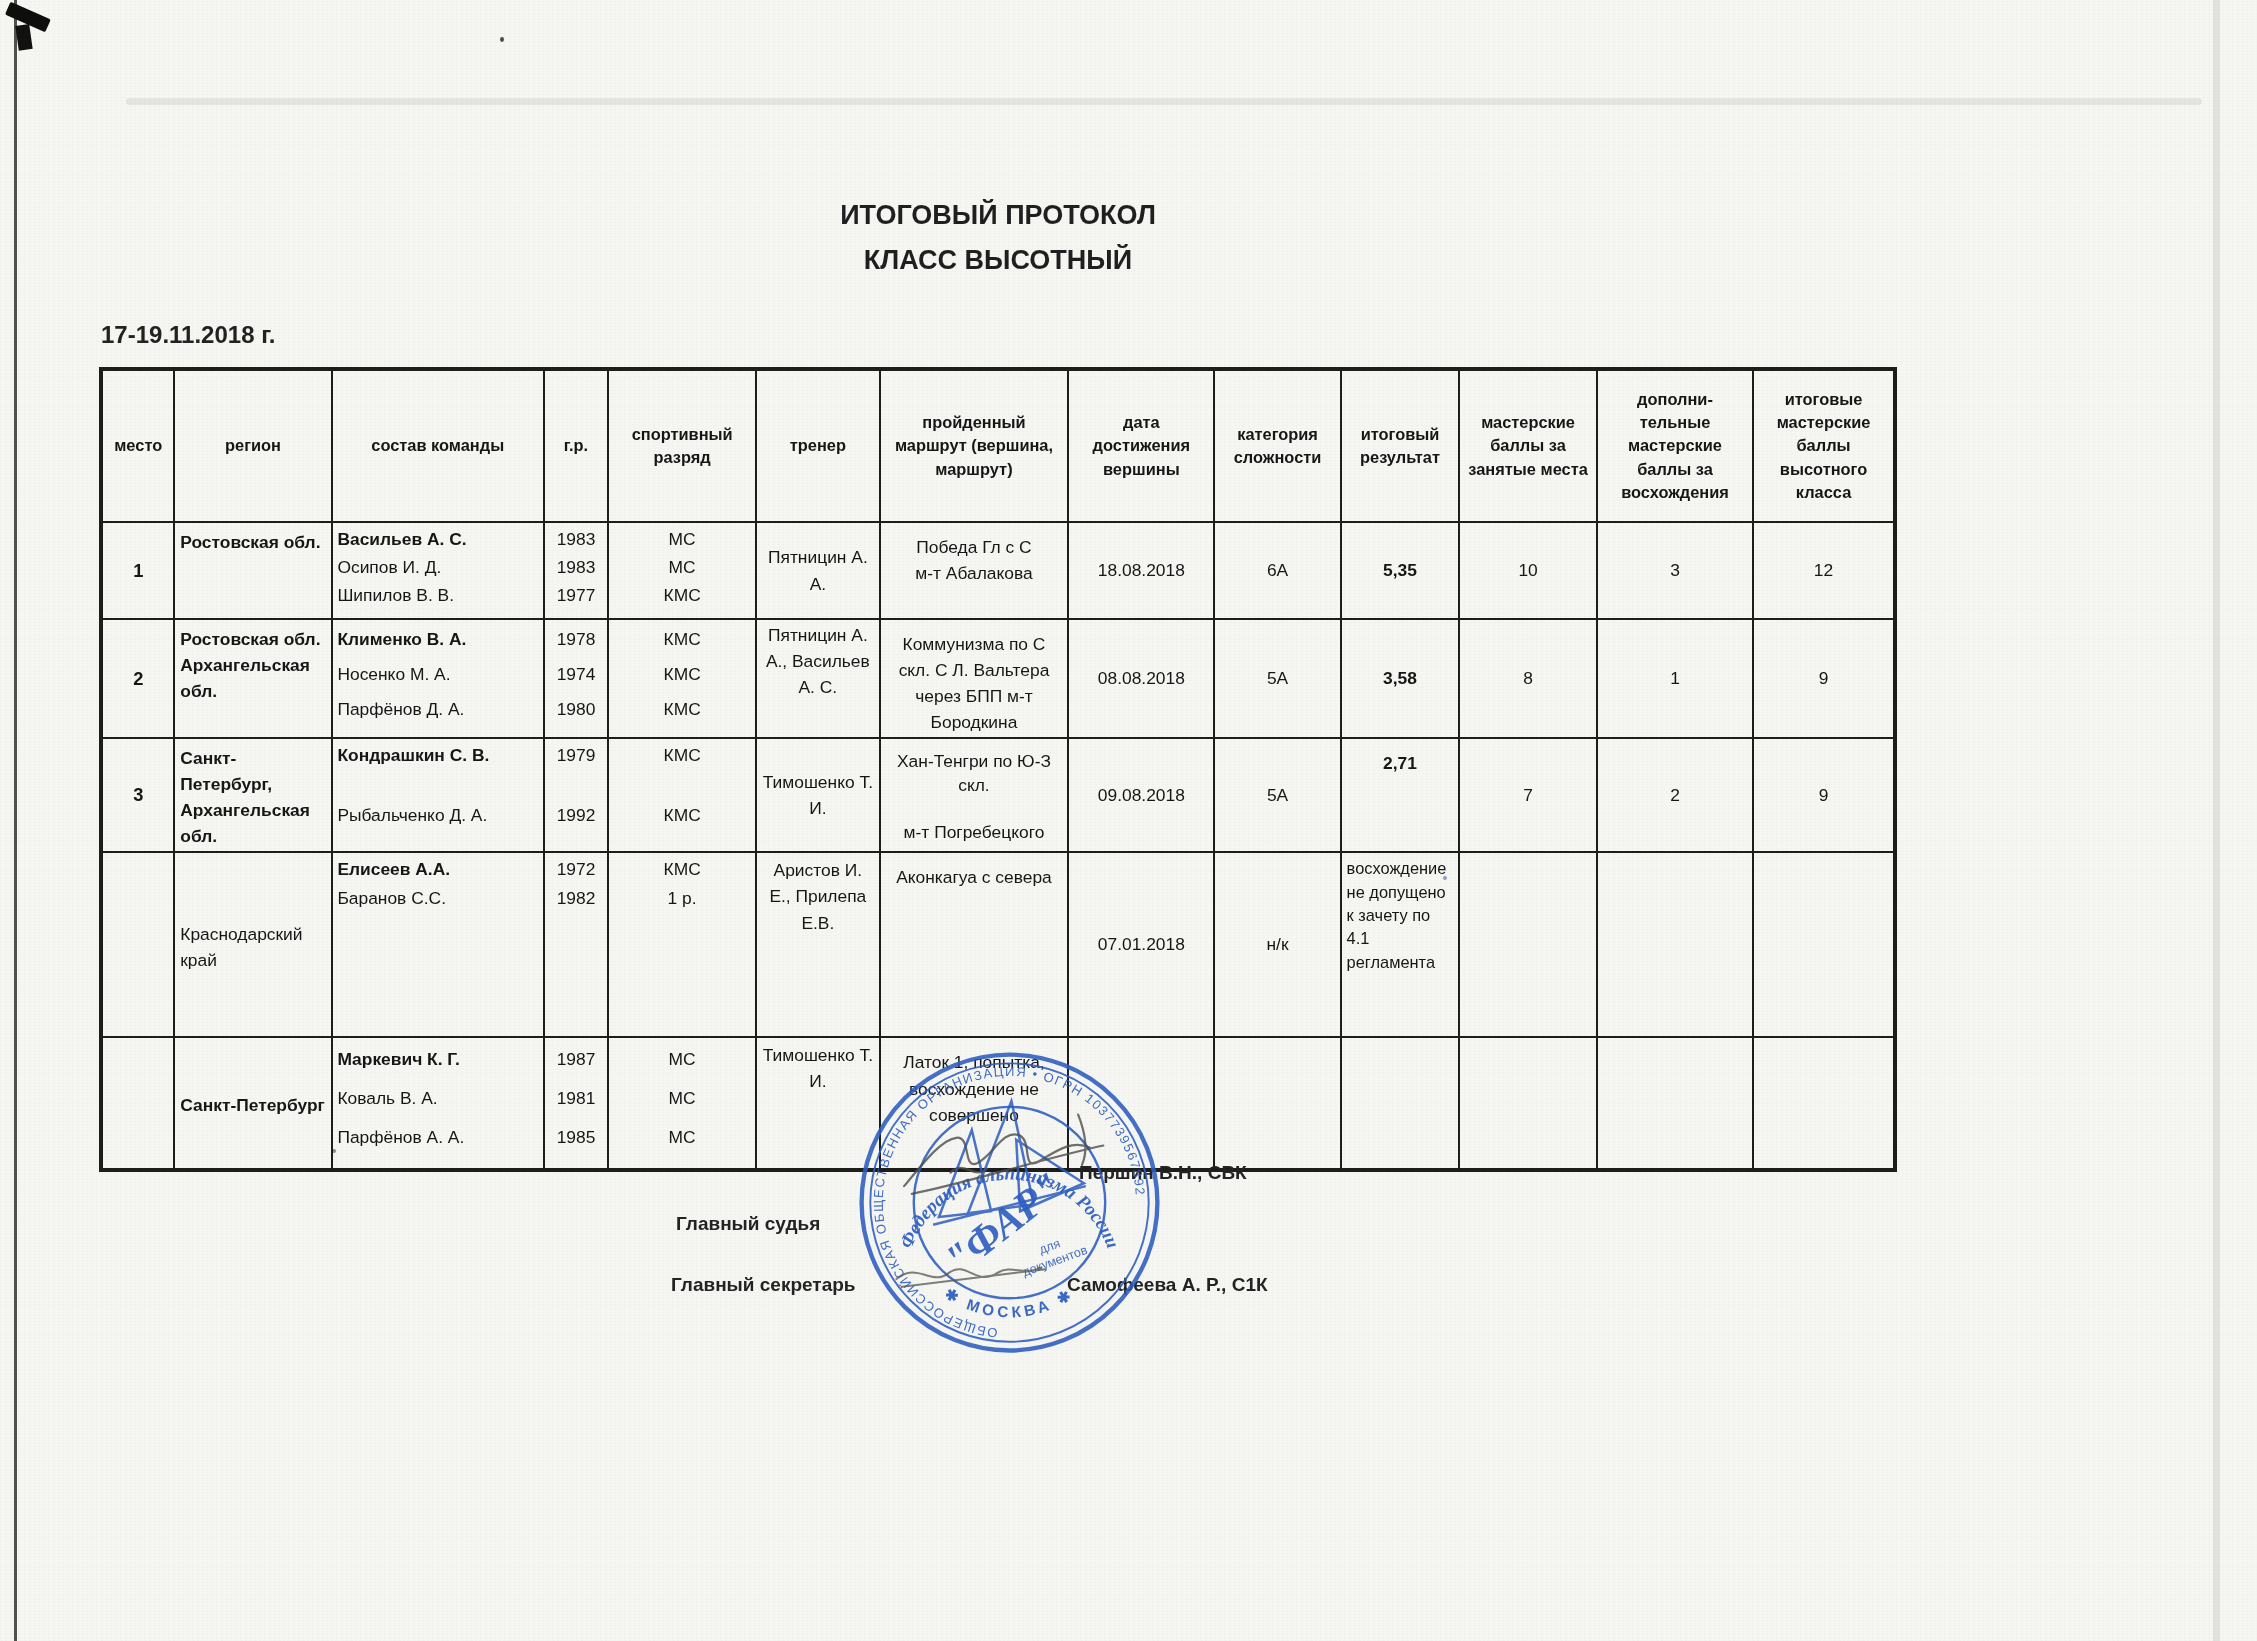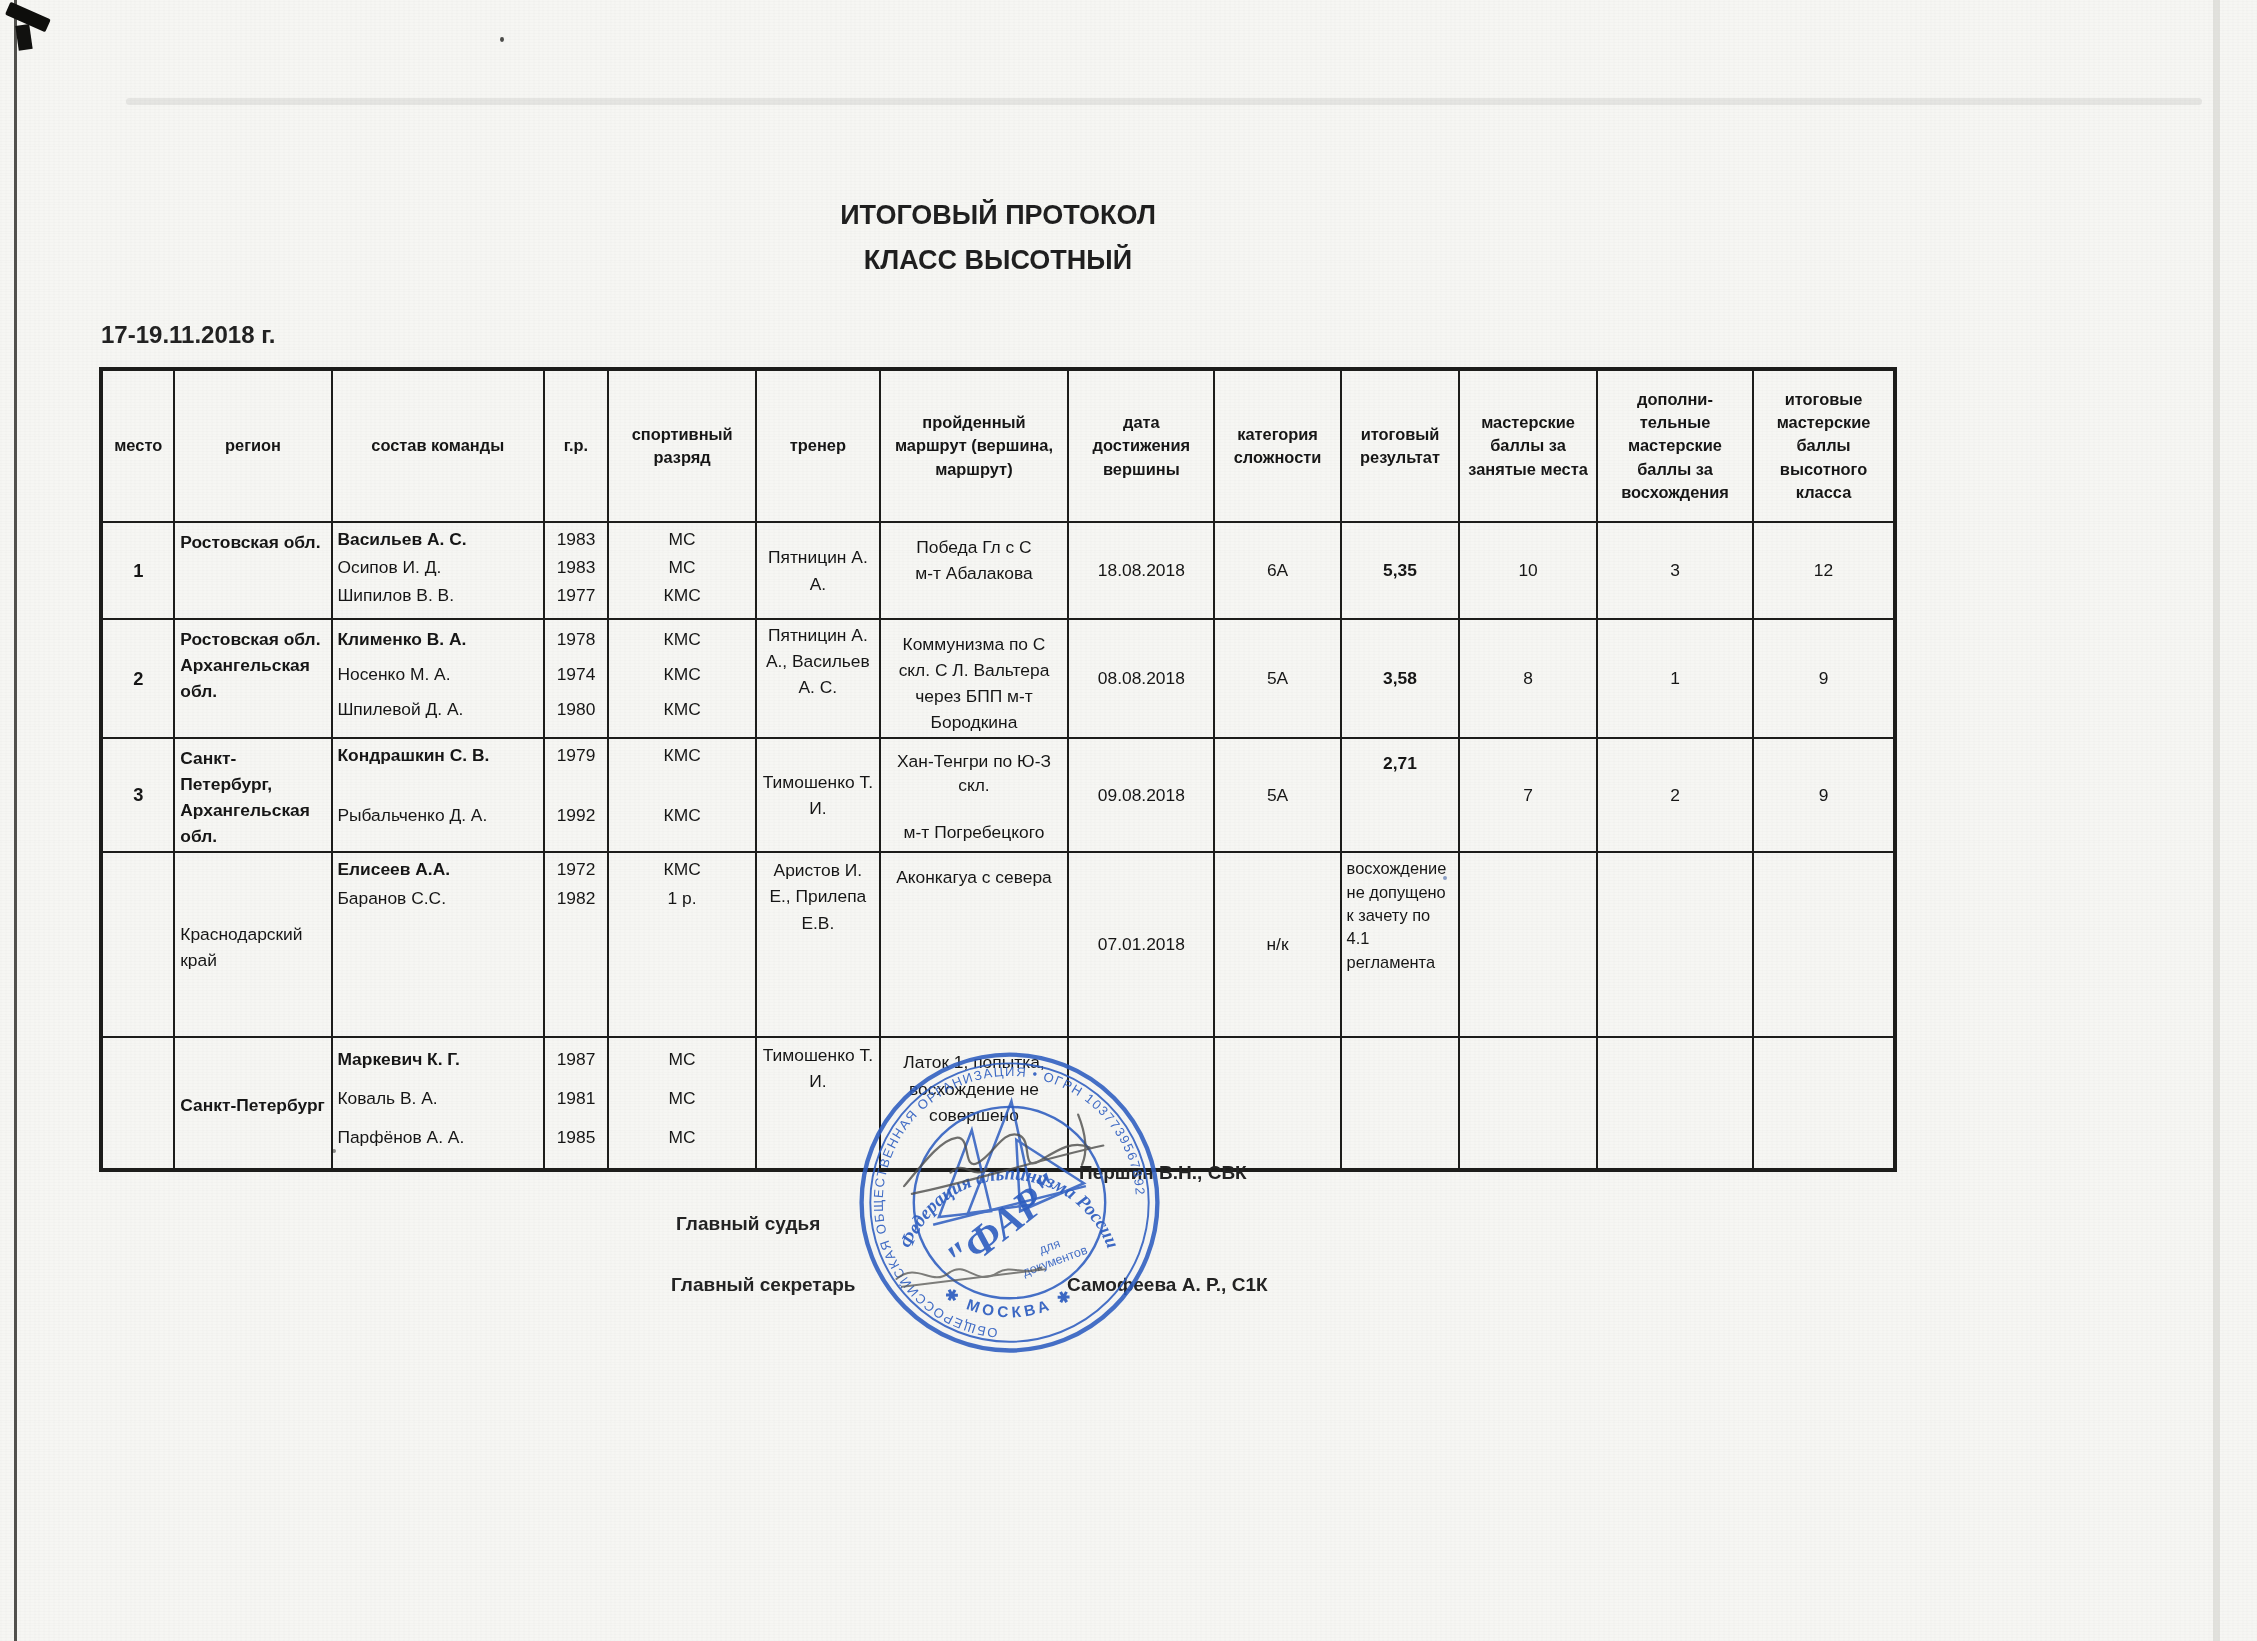--- a/index.html
+++ b/index.html
@@ -159,21 +159,21 @@
       <td class="c-m2">3</td>
       <td class="c-m3">12</td>
     </tr>
 
     <tr class="r2" style="height:116px">
       <td class="c-place">2</td>
       <td class="c-region preline">Ростовская обл.
 Архангельская обл.</td>
       <td class="c-team preline multi">Клименко В. А.
 Носенко М. А.
-Шпилевой Д. А.</td>
+Парфёнов Д. А.</td>
       <td class="c-year preline multi">1978
 1974
 1980</td>
       <td class="c-rank preline multi">КМС
 КМС
 КМС</td>
       <td class="c-coach">Пятницин А. А., Васильев А. С.</td>
       <td class="c-route preline">Коммунизма по С
 скл. С Л. Вальтера
 через БПП м-т

